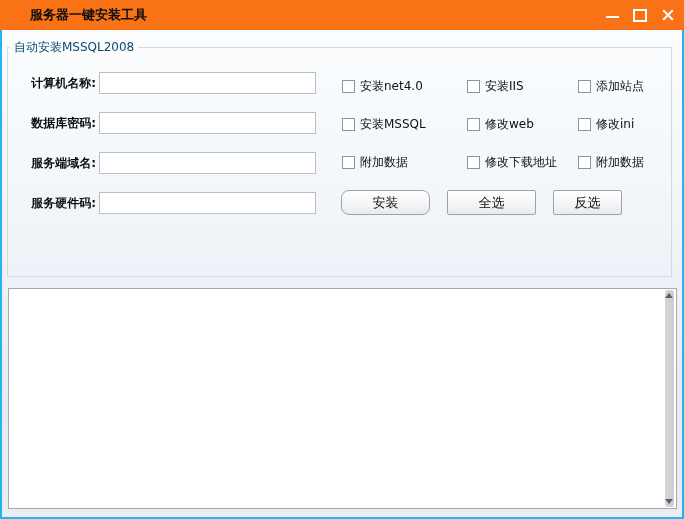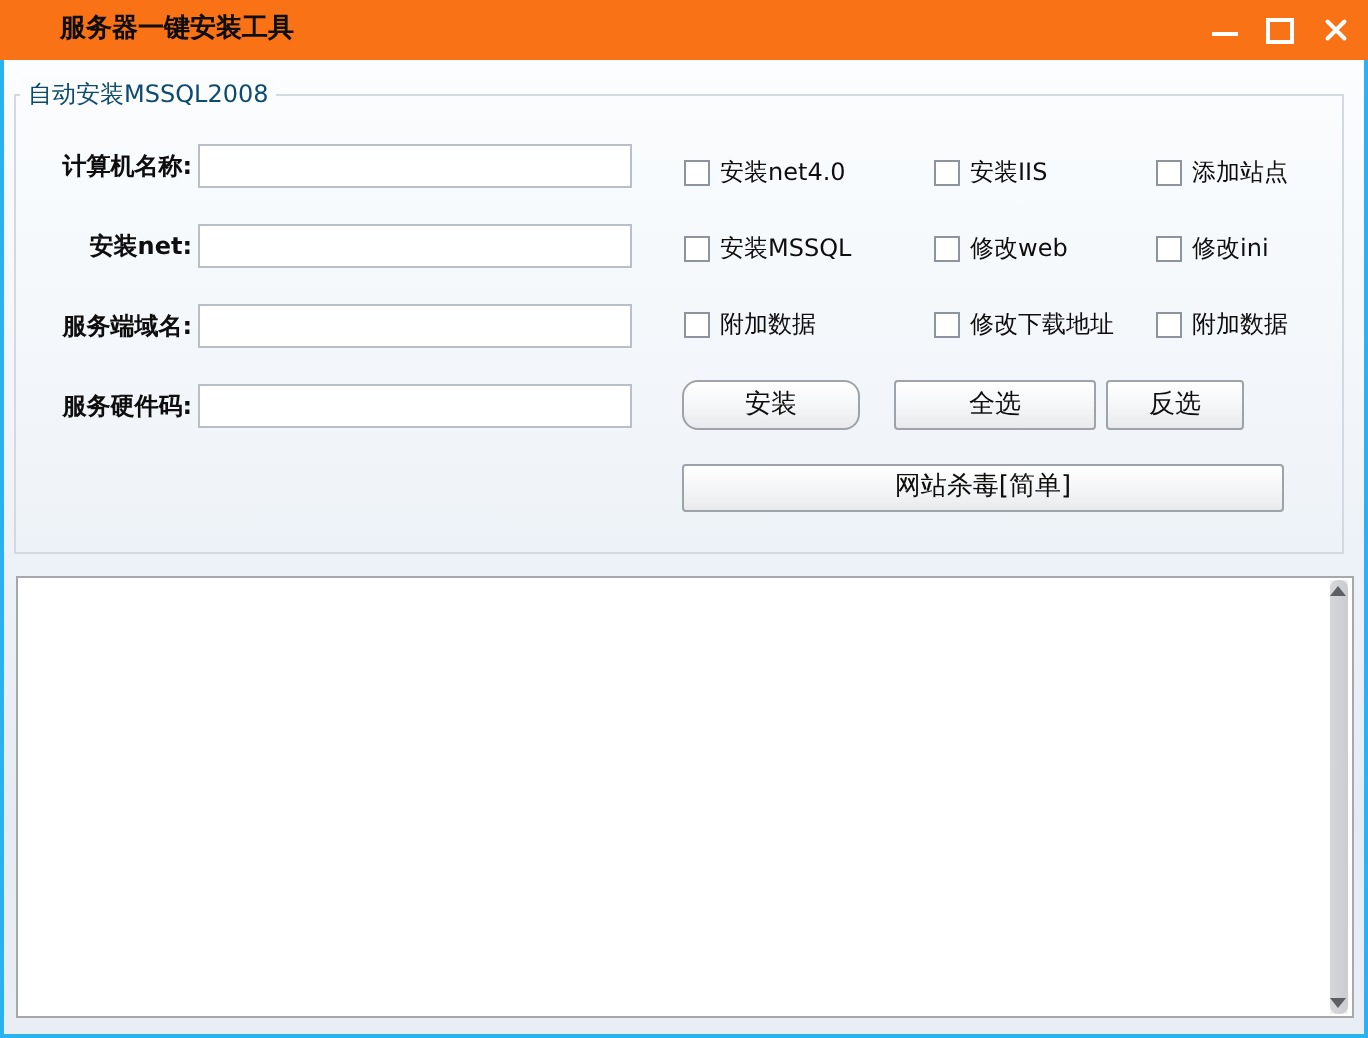--- a/index.html
+++ b/index.html
@@ -96,21 +96,21 @@
   .btn {
     position: absolute; height: 25px;
     border: 1px solid #9ea2a9; border-radius: 2px;
     background: linear-gradient(180deg, #ffffff 0%, #f4f5f7 55%, #e9eaed 100%);
     box-shadow: inset 0 1px 0 #ffffff;
     font-size: 13px; color: #0e0e0e; text-align: center; line-height: 23px;
     box-sizing: border-box; cursor: default;
     font-family: "DejaVu Sans", sans-serif;
   }
   .btn-install { left: 339px; top: 160px; width: 89px; border-radius: 8px; }
-  .btn-selectall { left: 445px; top: 160px; width: 101px; }
+  .btn-selectall { left: 445px; top: 160px; width: 89px; }
   .btn-invert { left: 551px; top: 160px; width: 69px; }
   .btn-antivirus { left: 339px; top: 202px; width: 301px; height: 24px; line-height: 22px; }
 
   
   .log-area {
     position: absolute; left: 6px; top: 258px; width: 669px; height: 221px;
     background: #ffffff; border: 1px solid #a6a8ab;
     box-sizing: border-box;
     font-size: 12px; color: #111;
   }
@@ -159,21 +159,21 @@
 
   <div class="content">
 
     <div class="groupbox">
       <span class="groupbox-label">自动安装MSSQL2008</span>
     </div>
 
     <div class="field-label" style="top:42px">计算机名称:</div>
     <input class="field-input" style="top: 42px;" type="text" value="">
 
-    <div class="field-label" style="top:82px">安装net:</div>
+    <div class="field-label" style="top:82px">数据库密码:</div>
     <input class="field-input" style="top: 82px;" type="text" value="">
 
     <div class="field-label" style="top:122px">服务端域名:</div>
     <input class="field-input" style="top: 122px;" type="text" value="">
 
     <div class="field-label" style="top:162px">服务硬件码:</div>
     <input class="field-input" style="top: 162px;" type="text" value="">
 
     <div class="cb-row" style="top:48px">
       <div class="cb-cell c0">
@@ -216,21 +216,20 @@
       </div>
       <div class="cb-cell c2">
         <span class="cb-box"></span>
         <span class="cb-label">附加数据</span>
       </div>
     </div>
 
     <div class="btn btn-install">安装</div>
     <div class="btn btn-selectall">全选</div>
     <div class="btn btn-invert">反选</div>
-    <div class="btn btn-antivirus">网站杀毒[简单]</div>
 
     <div class="log-area">
       <div class="log-text"></div>
       <div class="v-scrollbar">
         <div class="v-thumb"></div>
         <div class="v-arrow up"></div>
         <div class="v-arrow down"></div>
       </div>
     </div>
 

